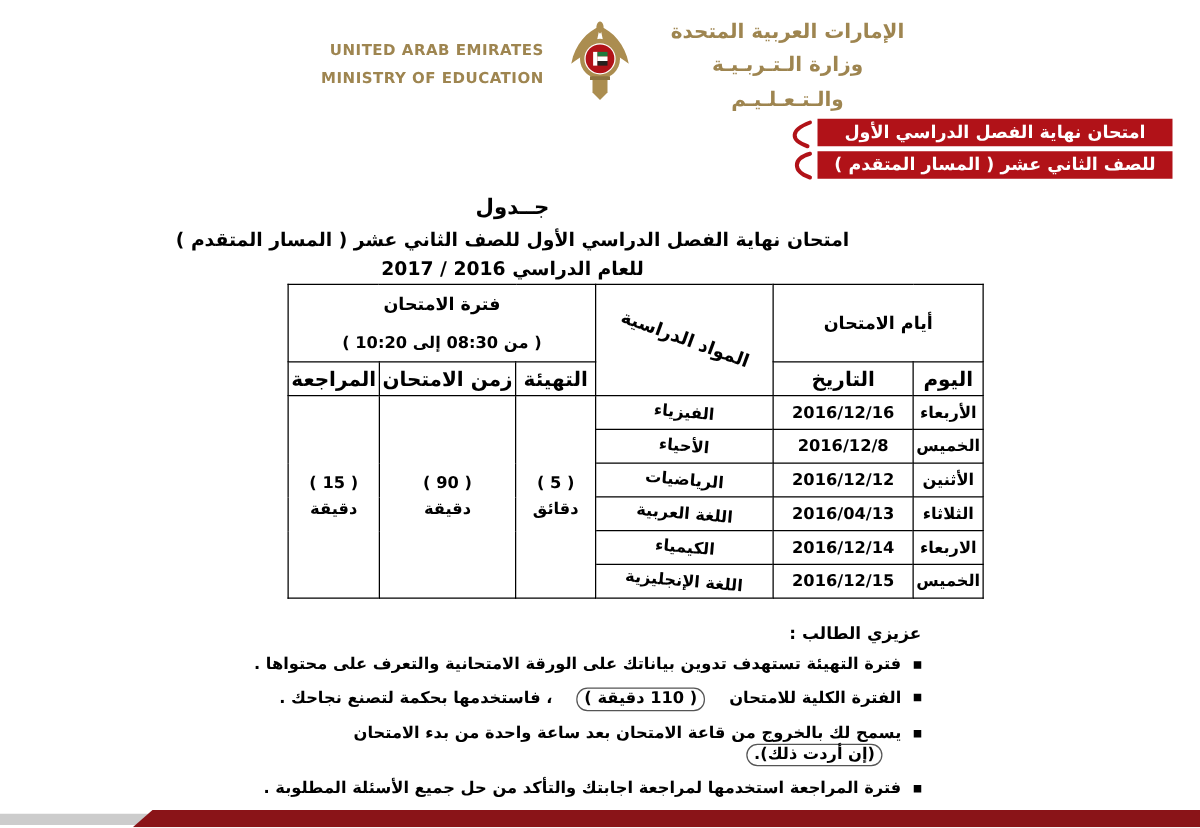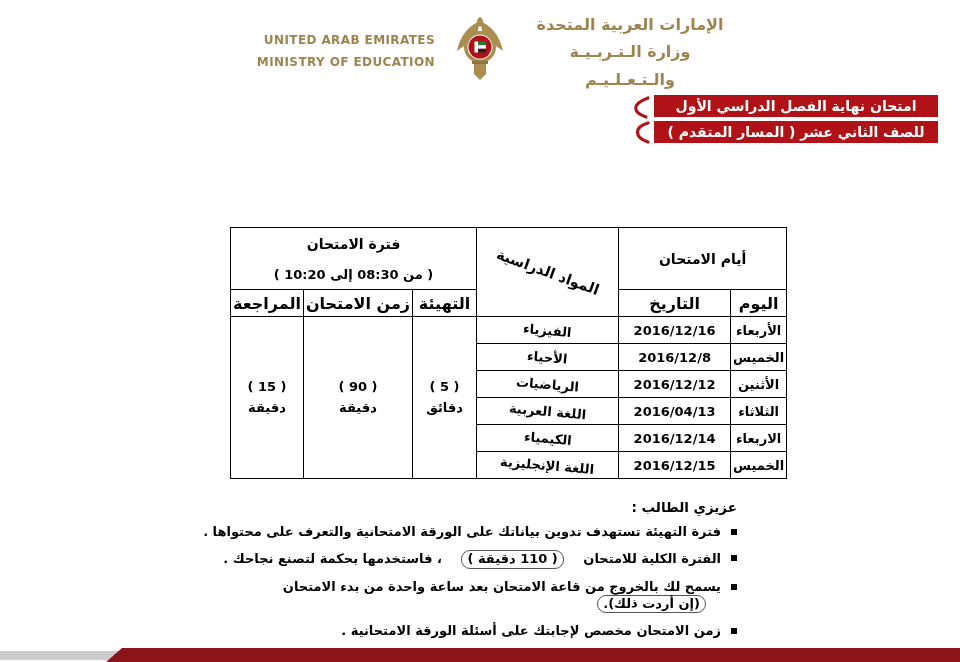--- a/index.html
+++ b/index.html
@@ -93,20 +93,25 @@
 
   <div class="banner-wrap">
     <svg class="banner-marks" width="24" height="50" viewBox="0 0 24 50" aria-hidden="true">
       <path d="M21 3 C5 9 5 17 19 22" stroke="#b11218" stroke-width="3.2" fill="none" stroke-linecap="round"></path>
       <path d="M21 28 C7 32 7 42 21 47" stroke="#b11218" stroke-width="3.2" fill="none" stroke-linecap="round"></path>
     </svg>
     <div class="banner-bar" dir="rtl">امتحان نهاية الفصل الدراسي الأول</div>
     <div class="banner-bar" dir="rtl">للصف الثاني عشر  ( المسار المتقدم )</div>
   </div>
 
+  <div class="doc-title" dir="rtl">
+    <div class="t1">جــدول</div>
+    <div class="t2">امتحان نهاية الفصل الدراسي الأول للصف الثاني عشر ( المسار المتقدم )</div>
+    <div class="t3">للعام الدراسي 2016 / 2017</div>
+  </div>
 
   <table class="schedule" dir="rtl">
     <colgroup>
       <col style="width:56px">
         <col style="width:112px">
         <col style="width:142px">
       <col style="width:64px">
         <col style="width:70px">
         <col style="width:56px">
     </colgroup>
@@ -183,24 +188,20 @@
     <div class="note-item">
       <span class="sq"></span>
       <span class="note-text"><span>الفترة الكلية للامتحان </span><span class="note-boxed">( 110 دقيقة )</span><span> ، فاستخدمها بحكمة لتصنع نجاحك .</span></span>
     </div>
     <div class="note-item">
       <span class="sq"></span>
       <span class="note-text"><span>يسمح لك بالخروج من قاعة الامتحان بعد ساعة واحدة من بدء الامتحان </span><span class="note-boxed">(إن أردت ذلك).</span><span></span></span>
     </div>
     <div class="note-item">
       <span class="sq"></span>
-      <span class="note-text"><span>زمن الامتحان مخصص لإجابتك على أسئلة الورقة الامتحانية .</span><span></span></span>
-    </div>
-    <div class="note-item">
-      <span class="sq"></span>
       <span class="note-text"><span>فترة المراجعة استخدمها لمراجعة اجابتك والتأكد من حل جميع الأسئلة المطلوبة .</span><span></span></span>
     </div>
   </section>
 
   <div class="footer-gray"></div>
   <div class="footer-bar"></div>
 
 </div>
 
 </body></html>

